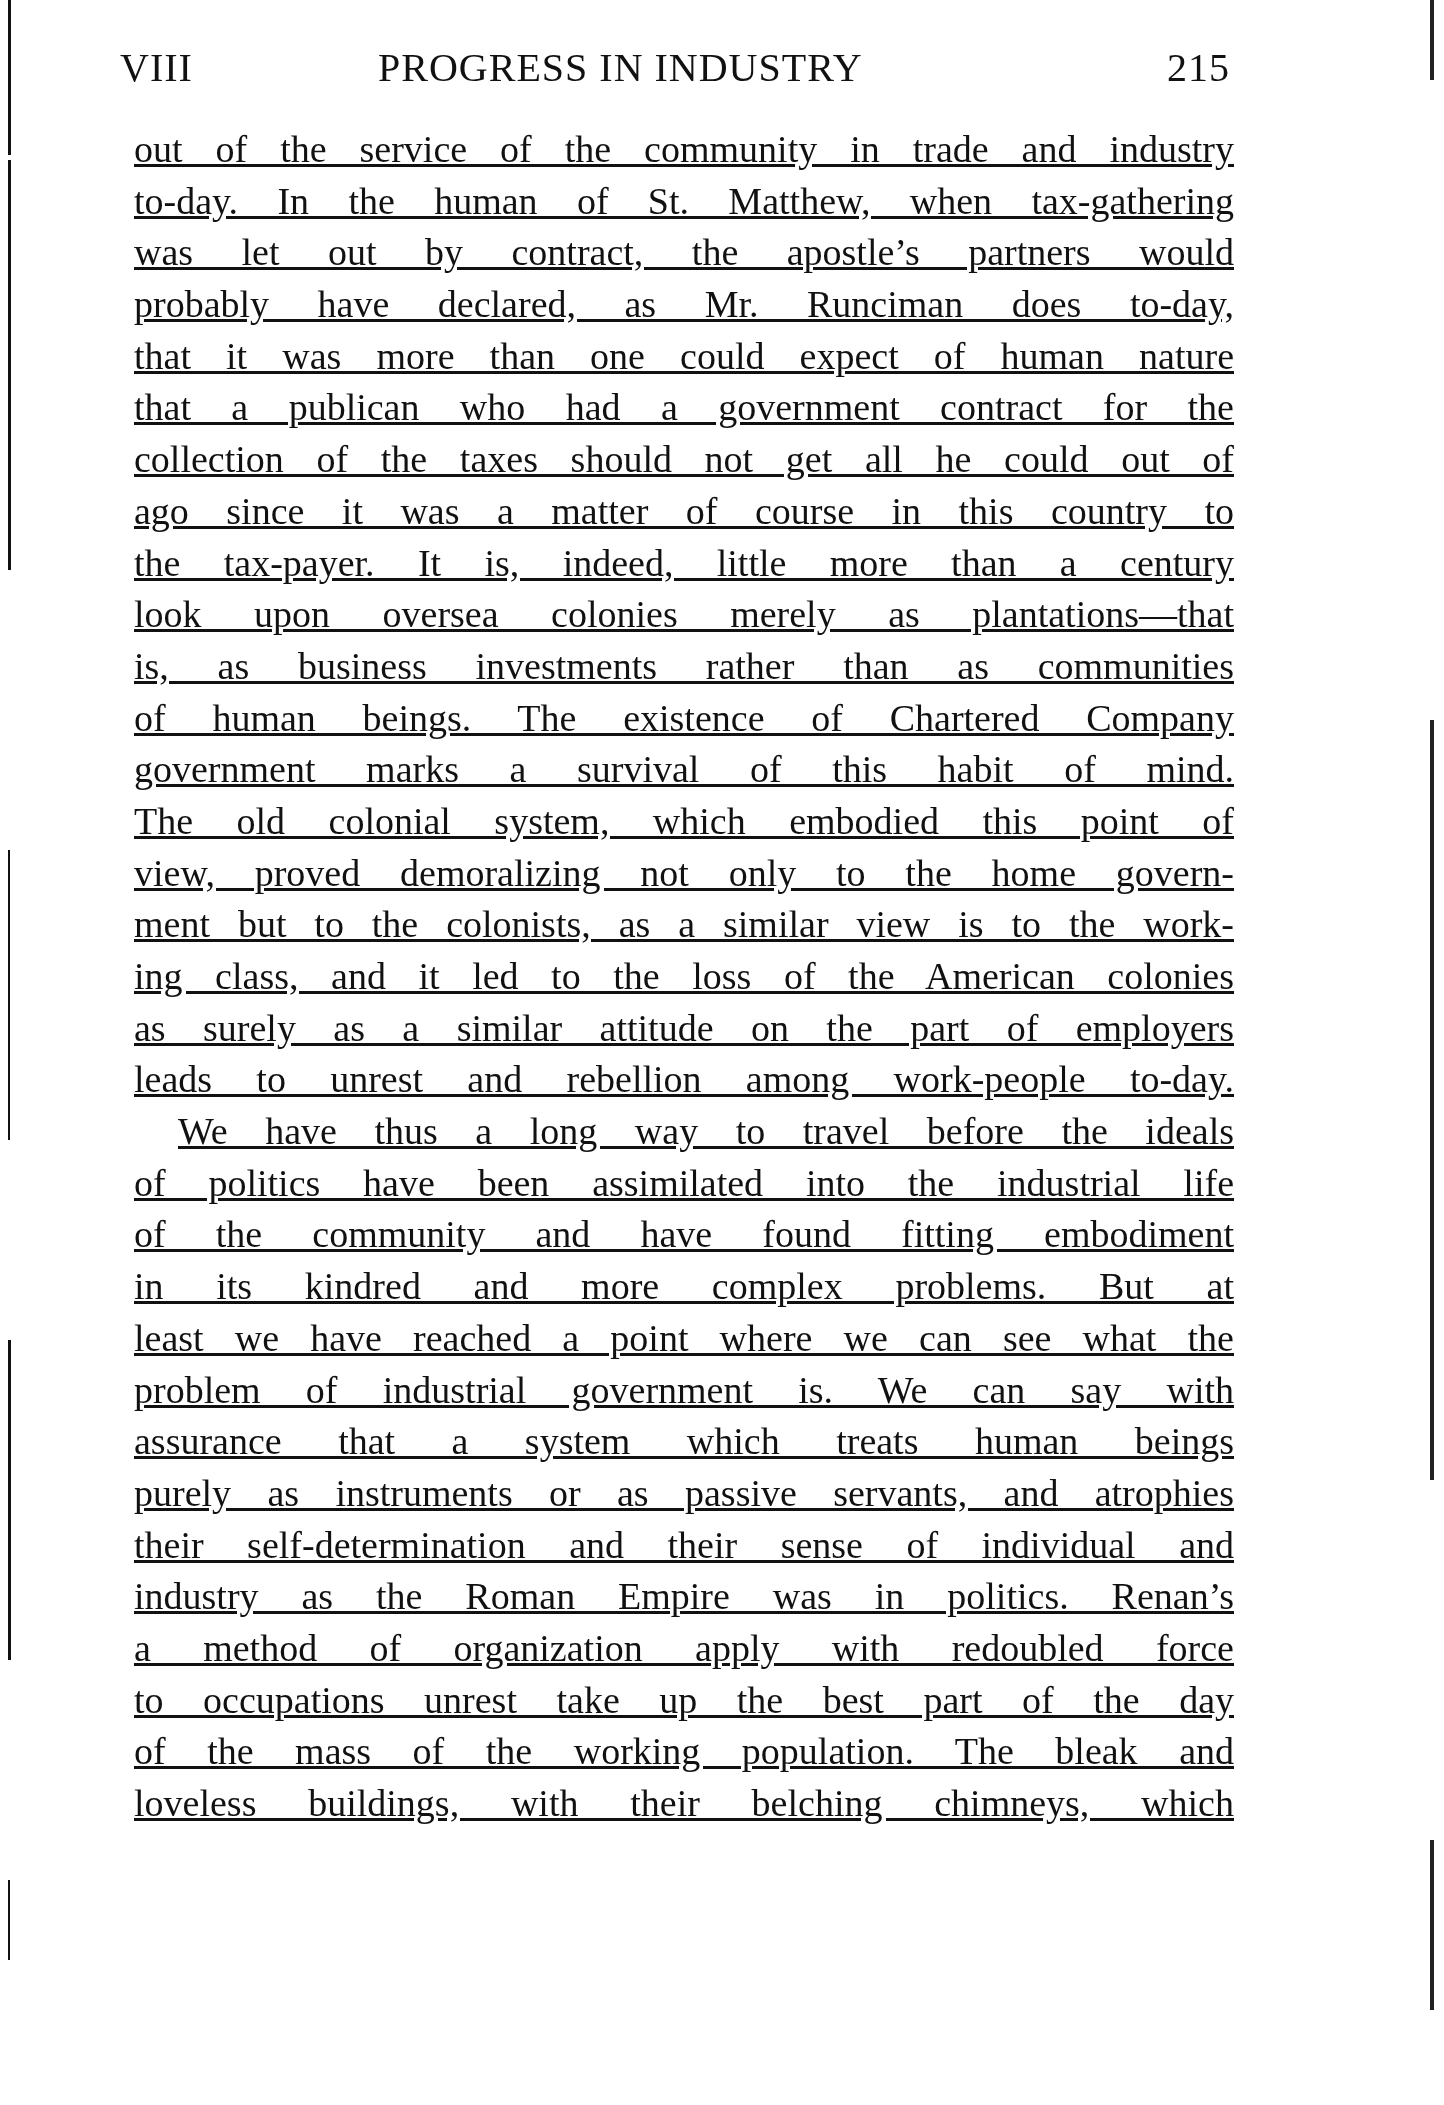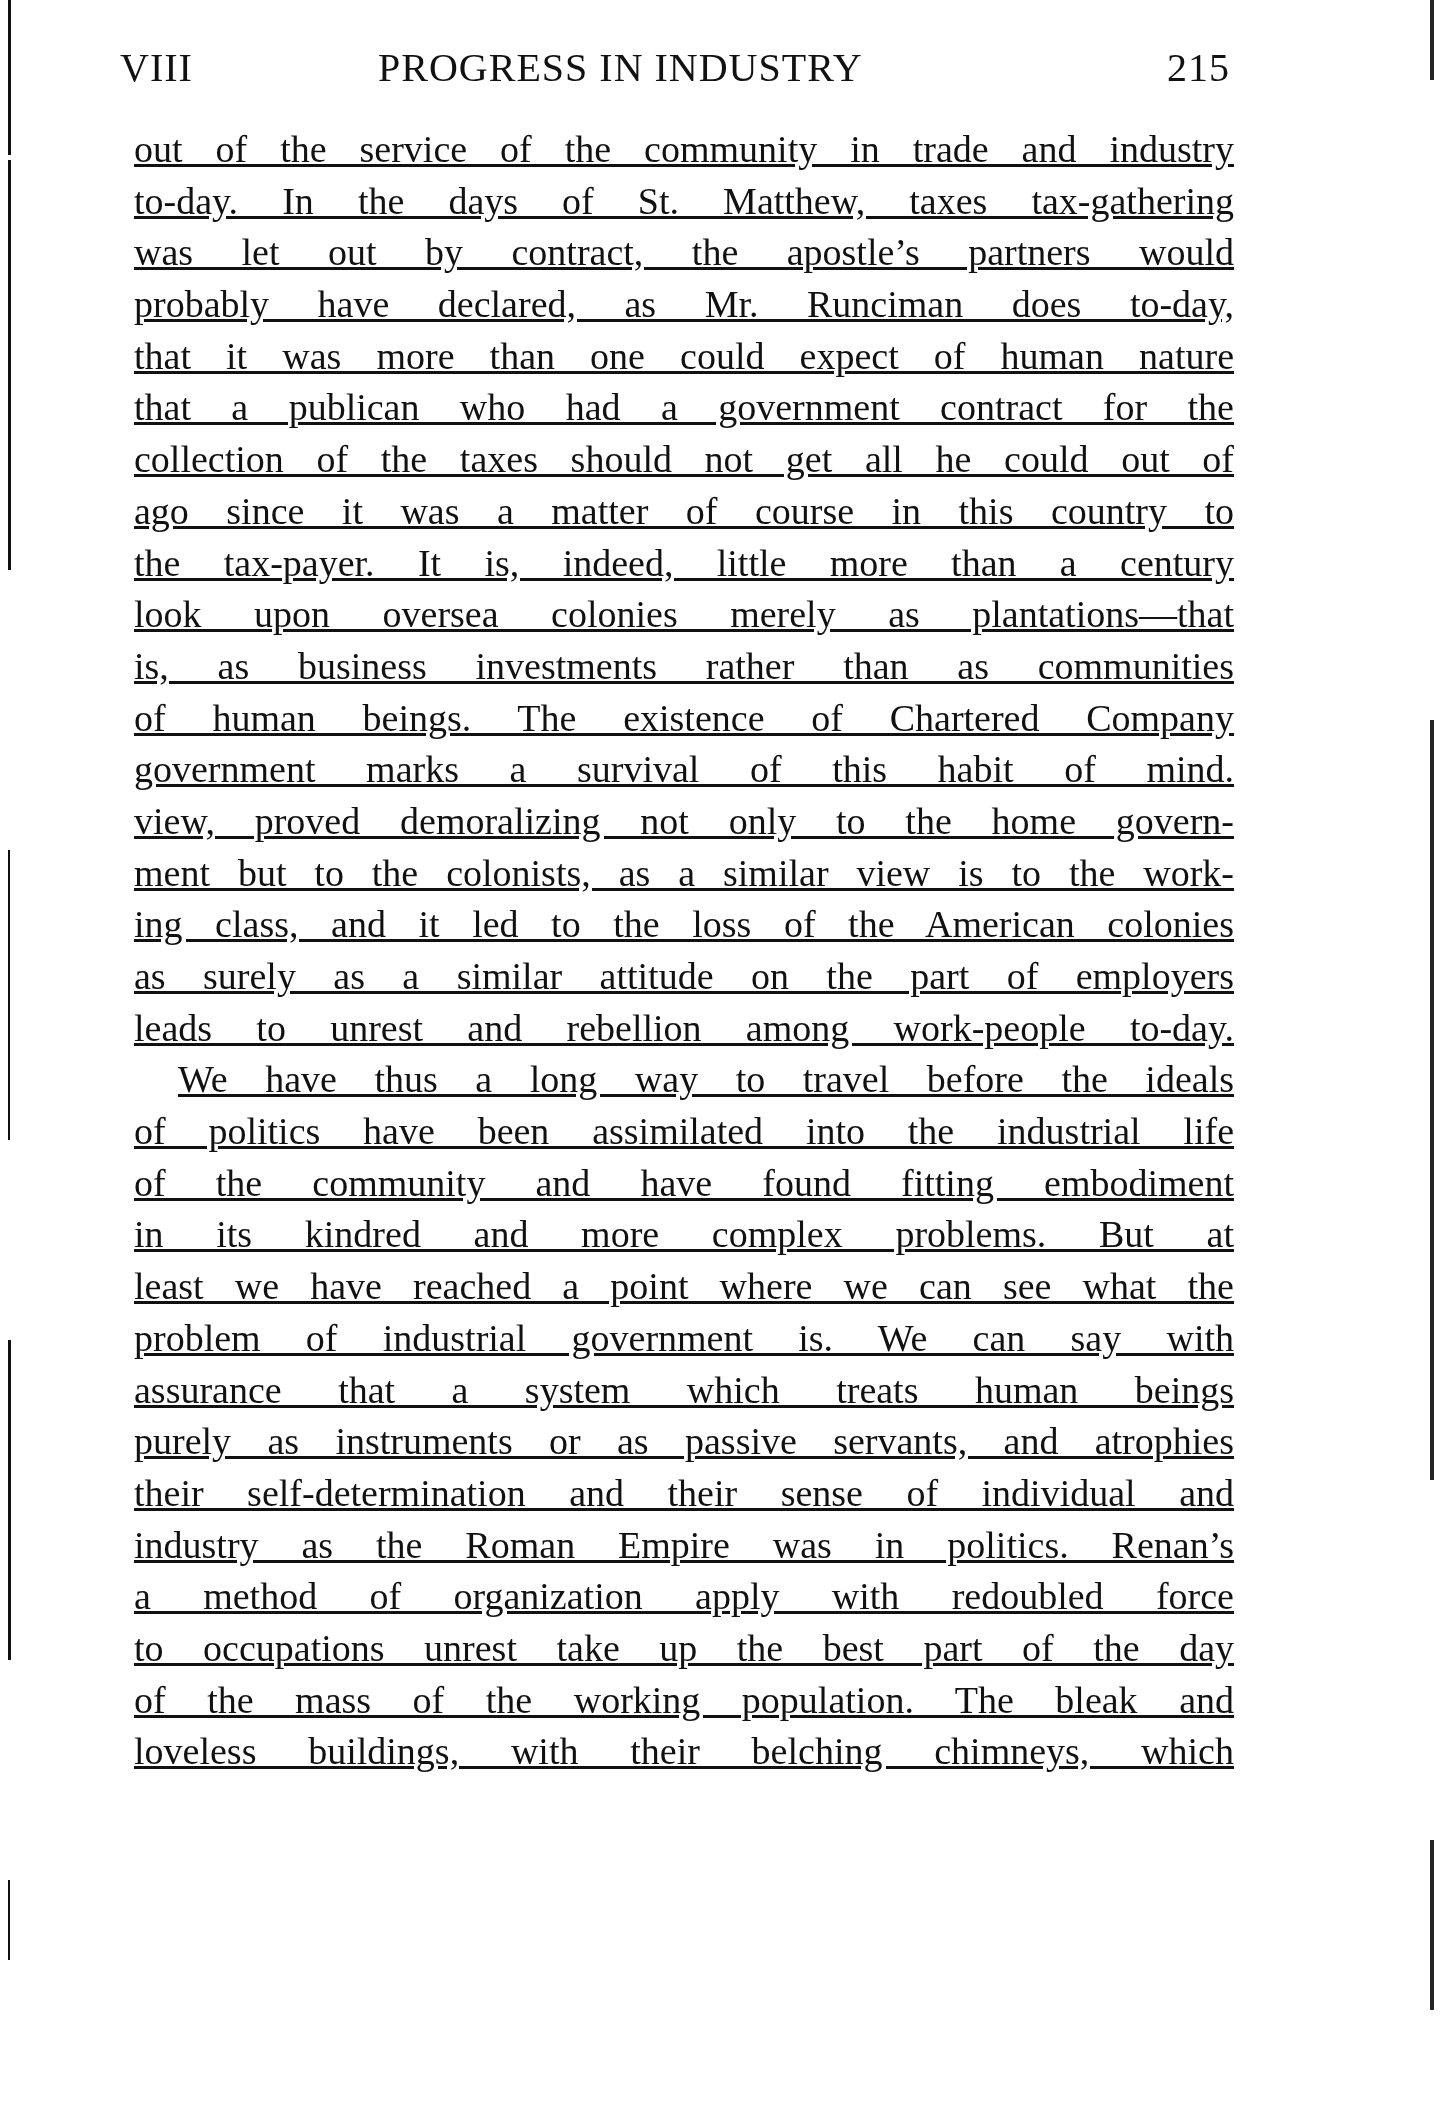--- a/index.html
+++ b/index.html
@@ -30,32 +30,33 @@
 <div class="edge-right" style="top:1840px;height:170px;"></div>
 
 <div class="header">
   <span class="chap">VIII</span>
   <span class="title">PROGRESS IN INDUSTRY</span>
   <span class="num">215</span>
 </div>
 
 <div class="body-text" id="body-text">
     <div class="line">out of the service of the community in trade and industry</div>
-    <div class="line">to-day.  In the days of St. Matthew, taxes tax-gathering</div>
+    <div class="line">to-day.  In the human of St. Matthew, when tax-gathering</div>
     <div class="line">was let out by contract, the apostle’s partners would</div>
     <div class="line">probably have declared, as Mr. Runciman does to-day,</div>
     <div class="line">that it was more than one could expect of human nature</div>
     <div class="line">that a publican who had a government contract for the</div>
     <div class="line">collection of the taxes should not get all he could out of</div>
     <div class="line">ago since it was a matter of course in this country to</div>
     <div class="line">the tax-payer.  It is, indeed, little more than a century</div>
     <div class="line">look upon oversea colonies merely as plantations—that</div>
     <div class="line">is, as business investments rather than as communities</div>
     <div class="line">of human beings.  The existence of Chartered Company</div>
     <div class="line">government marks a survival of this habit of mind.</div>
+    <div class="line">The old colonial system, which embodied this point of</div>
     <div class="line">view, proved demoralizing not only to the home govern-</div>
     <div class="line">ment but to the colonists, as a similar view is to the work-</div>
     <div class="line">ing class, and it led to the loss of the American colonies</div>
     <div class="line">as surely as a similar attitude on the part of employers</div>
     <div class="line">leads to unrest and rebellion among work-people to-day.</div>
     <div class="line indent">We have thus a long way to travel before the ideals</div>
     <div class="line">of politics have been assimilated into the industrial life</div>
     <div class="line">of the community and have found fitting embodiment</div>
     <div class="line">in its kindred and more complex problems.  But at</div>
     <div class="line">least we have reached a point where we can see what the</div>

